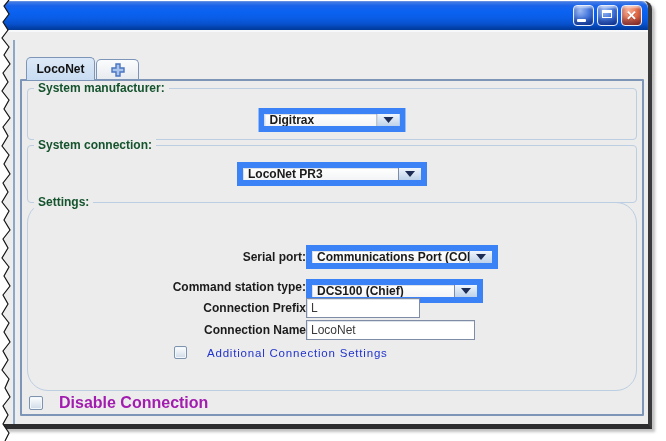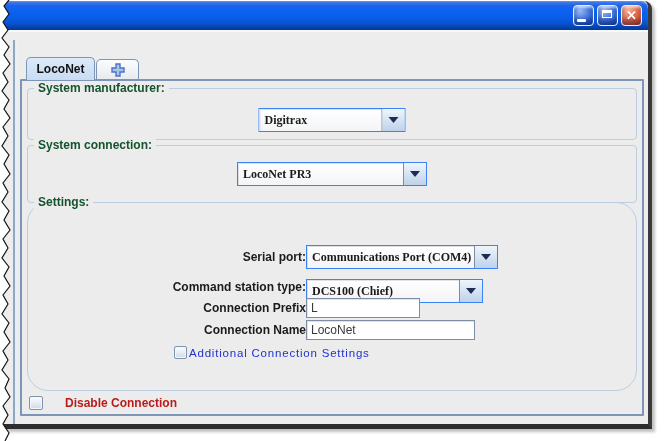--- a/index.html
+++ b/index.html
@@ -58,40 +58,40 @@
     border:1px solid #bccee2;border-radius:4px;}
   .group-title{
     position:absolute;top:-8px;left:6px;padding:0 4px;background:#ececec;
     font-size:12px;font-weight:bold;color:#14532d;white-space:nowrap;line-height:15px;
   }
   .g-manufacturer{top:7px;height:52px;}
   .g-connection{top:64px;height:58px;}
   .g-settings{top:121px;height:189px;border-radius:21px;}
   
   .combo{display:flex;align-items:stretch;height:24px;box-sizing:border-box;
-    border:1px solid #3b82f6;background:#fff;cursor:default;font-family:Liberation Serif, serif;}
+    border:6px solid #3b82f6;background:#fff;cursor:default;}
   .combo-val{flex:1;display:flex;align-items:center;padding:0 5px;overflow:hidden;white-space:nowrap;
     font-size:12px;font-weight:bold;color:#1a1a1a;
     background:linear-gradient(#ffffff,#f3f4f6);border-right:1px solid #7e8da5;
     box-shadow:inset 1px 1px 0 rgba(160,175,195,.35);}
   .combo-arrow{width:22px;display:flex;align-items:center;justify-content:center;
     background:linear-gradient(#eff5fc,#bed2ea);}
   .tri{width:0;height:0;border-left:5px solid transparent;border-right:5px solid transparent;border-top:6px solid #1c2c55;}
   .combo-center{position:absolute;left:50%;transform:translateX(-50%);}
   
   .row{position:absolute;left:140px;display:flex;align-items:center;}
   .row-label{width:138px;font-size:12px;font-weight:bold;color:#1b1b1b;white-space:nowrap;text-align:right;}
   .tfield{box-sizing:border-box;height:20px;border:1px solid #7e8da5;background:#fff;
     font-family:"Liberation Sans",sans-serif;font-size:12px;color:#3a3a3a;padding:0 4px;
     box-shadow:inset 1px 1px 0 rgba(160,175,195,.35);}
   
   .checkbox{width:13px;height:13px;box-sizing:border-box;border:1px solid #7e93ad;border-radius:2px;
     background:linear-gradient(#feffff,#cfdae8);box-shadow:inset 0 0 0 1px #f2f7fc;flex:none;}
-  .link-label{font-size:11.5px;color:#2233cc;letter-spacing:.8px;margin-left:2px;white-space:nowrap;}
-  .bold-label{font-size:12px;font-weight:bold;color:#b91c1c;margin-left:22px;white-space:nowrap;}
+  .link-label{font-size:11.5px;color:#2233cc;letter-spacing:.8px;margin-left:20px;white-space:nowrap;}
+  .bold-label{font-size:16px;font-weight:bold;color:#a21caf;margin-left:16px;white-space:nowrap;}
   .disable-row{position:absolute;left:7px;top:314px;display:flex;align-items:center;height:16px;}
   
   .torn{position:absolute;left:0;top:0;width:16px;height:441px;z-index:10;pointer-events:none;}
 </style>
 </head>
 <body>
 
 <div class="window">
   <div class="titlebar">
     <div class="win-controls">

